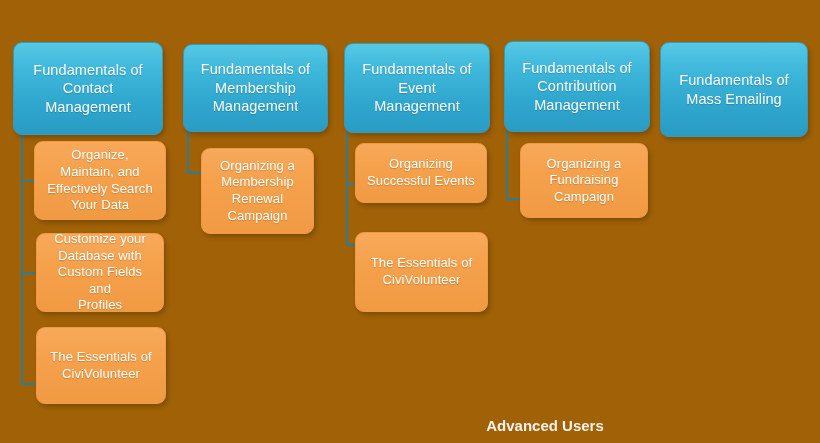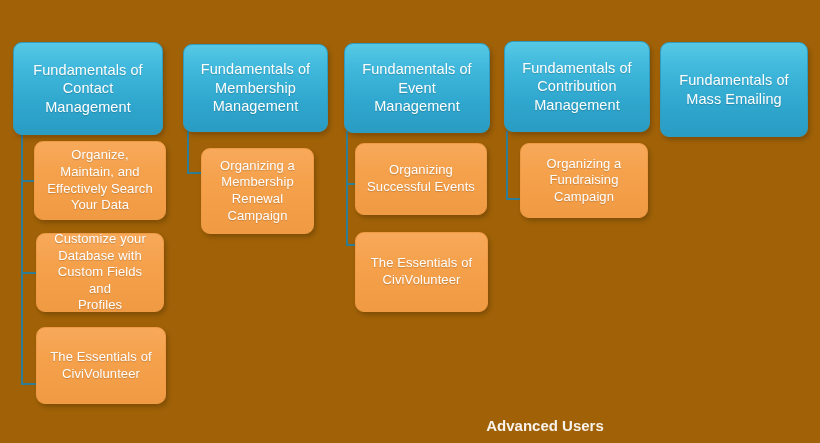--- a/index.html
+++ b/index.html
@@ -130,21 +130,21 @@
   <div class="connector v" style="left:346px; top:131px; height:115px;"></div>
   <div class="connector h" style="left:346px; top:183px; width:14px;"></div>
   <div class="connector h" style="left:346px; top:244px; width:14px;"></div>
 
   <div class="node blue" style="left:344px; top:43px; width:146px; height:90px;">
     <span class="label">Fundamentals of
 Event
 Management</span>
   </div>
 
-  <div class="node orange" style="left:355px; top:143px; width:132px; height:72px;">
+  <div class="node orange" style="left:355px; top:143px; width:132px; height:60px;">
     <span class="label">Organizing
 Successful Events</span>
   </div>
 
   <div class="node orange" style="left:355px; top:232px; width:133px; height:80px;">
     <span class="label">The Essentials of
 CiviVolunteer</span>
   </div>
 
   <div class="connector v" style="left:506px; top:131px; height:69px;"></div>

